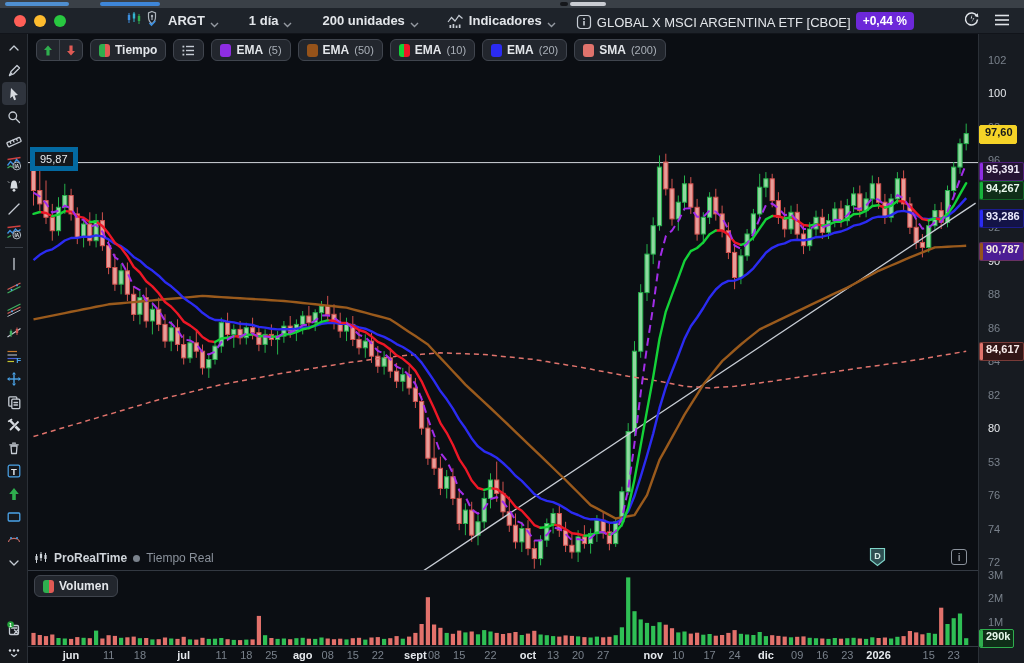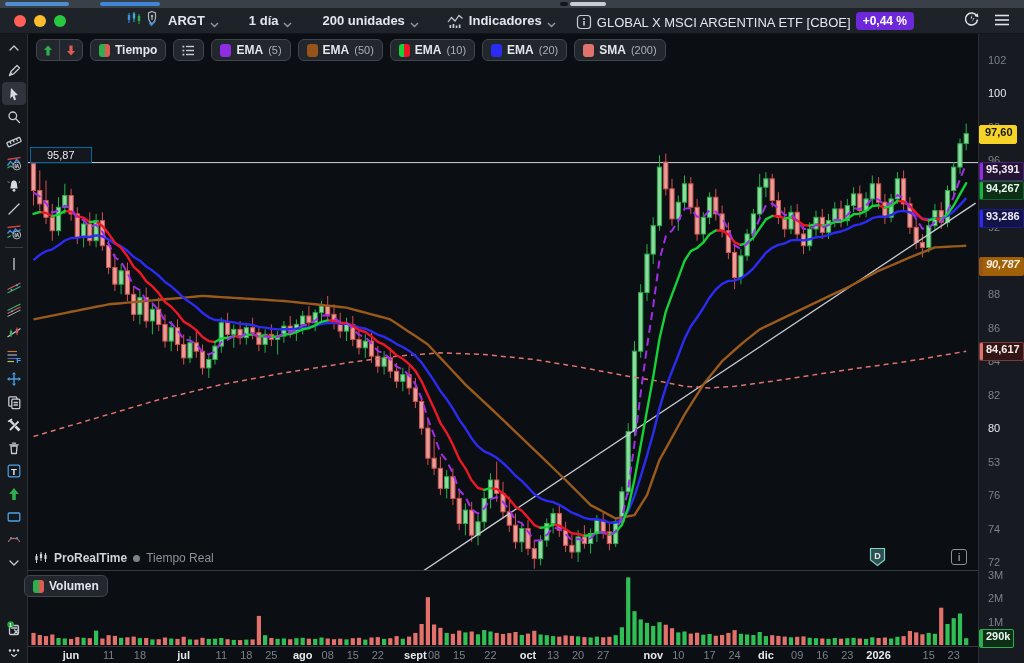--- a/index.html
+++ b/index.html
@@ -24,26 +24,26 @@
   .arrow-btn{width:22px;display:flex;align-items:center;justify-content:center;font-size:13px;font-weight:bold;}
   .arrow-btn + .arrow-btn{border-left:1px solid #40454e;}
   
   #sidebar{position:absolute;left:0;top:34px;width:28px;height:629px;background:#15181d;border-right:1px solid #2b3037;box-sizing:border-box;display:flex;flex-direction:column;align-items:center;padding-top:2px;}
   .side-item{width:24px;height:23px;display:flex;align-items:center;justify-content:center;border-radius:4px;flex:0 0 auto;}
   .side-item.active{background:#2f343d;}
   .side-sep{width:18px;height:1px;background:#3a4048;margin:4px 0;flex:0 0 auto;}
   .mt-auto{margin-top:auto;}
   
   #chart-svg{position:absolute;left:28px;top:34px;width:950px;height:612px;display:block;}
-  #hline-label{position:absolute;left:30px;top:147px;border:1px solid #0369a1;background:#14181e;color:#e8ebef;font-size:11px;padding:1px 16px;z-index:20;}
+  #hline-label{position:absolute;left:30px;top:147px;border:5px solid #0369a1;background:#14181e;color:#e8ebef;font-size:11px;padding:1px 5px;z-index:20;}
   #watermark{position:absolute;left:34px;top:551px;display:flex;align-items:center;gap:6px;font-size:12px;z-index:20;}
   #watermark .brand{color:#cfd4da;font-weight:bold;}
   #watermark .dot{width:7px;height:7px;border-radius:50%;background:#7a828c;}
   #watermark .status{color:#8a919b;}
-  #volume-label-btn{position:absolute;left:24px;top:575px;z-index:20;}
+  #volume-label-btn{position:absolute;left:34px;top:575px;z-index:20;}
   #d-badge{position:absolute;left:869px;top:547px;z-index:20;}
   #pane-info-btn{position:absolute;left:951px;top:549px;width:14px;height:14px;border:1px solid #8a919b;border-radius:3px;color:#c6ccd4;font-size:10px;display:flex;align-items:center;justify-content:center;z-index:20;}
   
   #right-axis{position:absolute;left:978px;top:34px;width:46px;height:629px;background:#171b21;border-left:1px solid #2b3037;box-sizing:border-box;}
   .ptick{position:absolute;left:9px;font-size:11px;color:#79818b;}
   .ptick.strong{color:#e6e9ed;}
   .vtick{position:absolute;left:9px;font-size:11px;color:#79818b;}
   .axis-badge{position:absolute;left:0px;height:17px;display:flex;align-items:flex-start;font-size:11px;font-weight:bold;border-radius:2px;padding-right:3px;z-index:10;white-space:nowrap;}
   .axis-badge .accent{width:3px;height:17px;margin-right:3px;border-radius:1px;}
   
@@ -947,21 +947,21 @@
         <span>95,391</span>
       </div>
       <div class="axis-badge" style="top: 146.896px; background: rgb(15, 46, 24); color: rgb(232, 248, 236); border: 1px solid rgba(23, 179, 60, 0.4);">
         <span class="accent" style="background: rgb(23, 179, 60);"></span>
         <span>94,267</span>
       </div>
       <div class="axis-badge" style="top: 163.311px; background: rgb(19, 19, 71); color: rgb(234, 234, 252); border: 1px solid rgba(43, 43, 242, 0.4); margin-top: 12px;">
         <span class="accent" style="background: rgb(43, 43, 242);"></span>
         <span>93,286</span>
       </div>
-      <div class="axis-badge" style="top: 223px; background: #a16207; color: rgb(245, 236, 226); border: 1px solid rgba(150, 83, 26, 0.4); font-style: italic;">
+      <div class="axis-badge" style="top: 208px; background: #4c1d95; color: rgb(245, 236, 226); border: 1px solid rgba(150, 83, 26, 0.4);">
         <span class="accent" style="background: rgb(150, 83, 26);"></span>
         <span>90,787</span>
       </div>
       <div class="axis-badge" style="top: 308.37px; background: rgb(50, 22, 22); color: rgb(248, 236, 234); border: 1px solid rgba(224, 115, 108, 0.4);">
         <span class="accent" style="background: rgb(224, 115, 108);"></span>
         <span>84,617</span>
       </div>
       <div class="axis-badge" style="top: 594.5px; background: rgb(15, 46, 24); color: rgb(232, 248, 236); border: 1px solid rgb(47, 174, 78);">
         <span class="accent" style="background: rgb(47, 174, 78);"></span>
         <span>290k</span>

